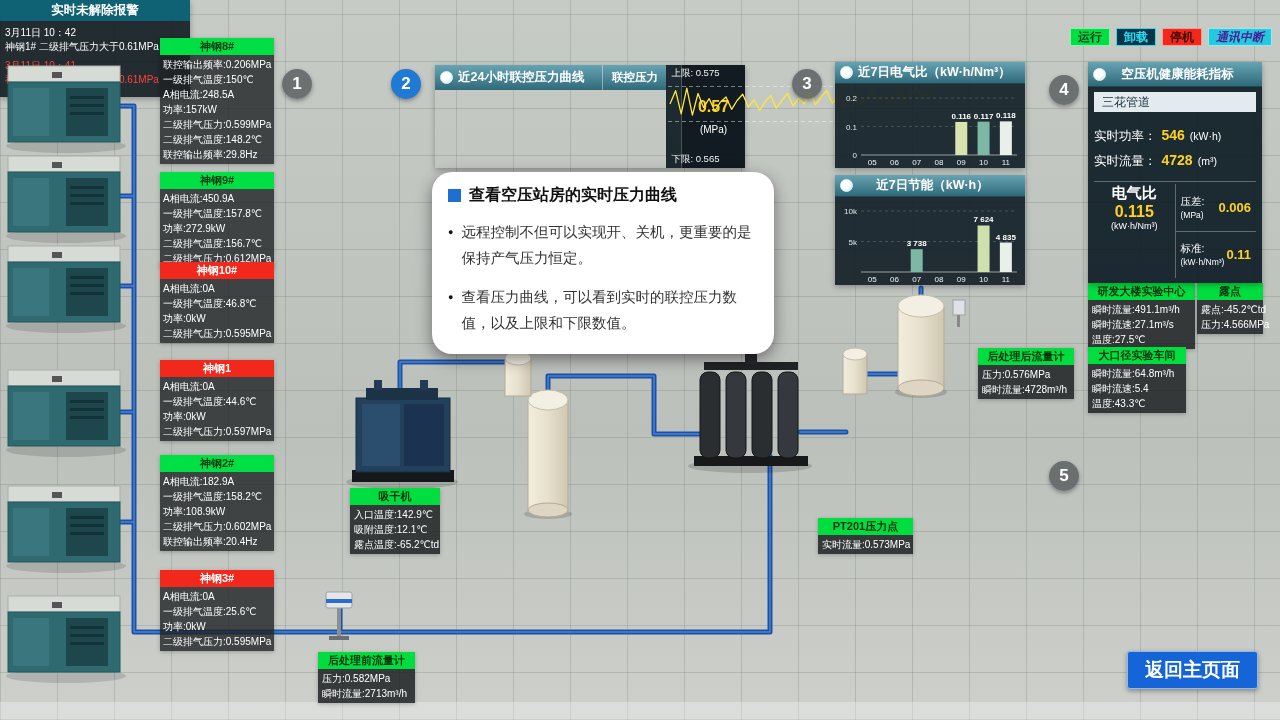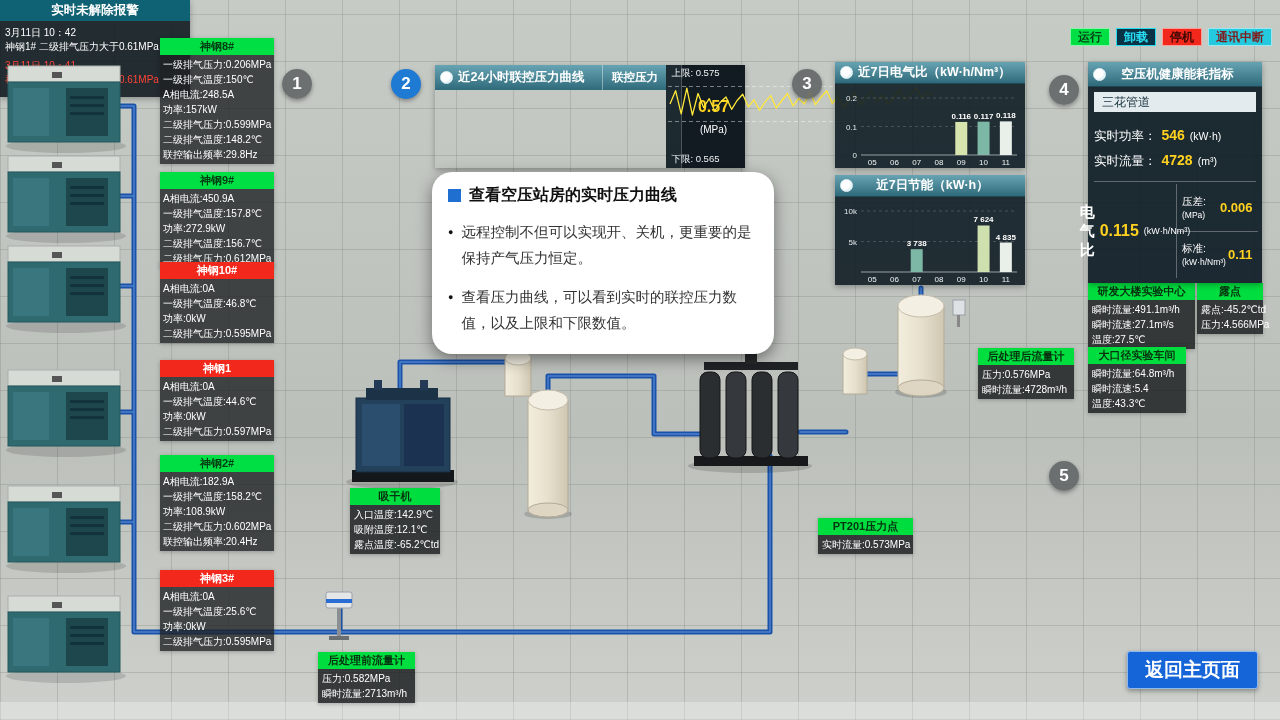--- a/index.html
+++ b/index.html
@@ -50,21 +50,21 @@
 .energy-panel{left:835px;top:175px;height:110px}
 
 .health-panel{left:1088px;top:62px;width:174px;height:221px;background:rgba(10,24,34,.9);display:flex;flex-direction:column}
 .health-panel .p-head{height:25px}
 .health-body{flex:1;padding:5px 6px;display:flex;flex-direction:column}
 .selector{height:20px;background:#e3ebee;color:#15313c;font-size:12px;display:flex;align-items:center;padding:0 8px;margin-bottom:15px;cursor:pointer}
 .h-row{display:flex;align-items:baseline;gap:5px;height:25px;font-size:12.5px;color:#fff;white-space:nowrap}
 .h-row .hv{color:#ffd21f;font-weight:bold;font-size:14px}
 .h-row .hu{font-size:10.5px}
 .h-grid{flex:1;display:flex;border-top:1px solid rgba(255,255,255,.3);margin-top:4px;padding-top:2px}
-.h-left{width:82px;display:flex;flex-direction:row;align-items:center;justify-content:center;gap:5px}
+.h-left{width:82px;display:flex;flex-direction:column;align-items:center;}
 .h-left .hl{color:#fff;font-size:15px;font-weight:bold}
 .h-left .hv{color:#ffd21f;font-size:16px;font-weight:bold}
 .h-left .hu{color:#fff;font-size:9px}
 .h-right{flex:1;border-left:1px solid rgba(255,255,255,.3);display:flex;flex-direction:column}
 .h-cell{flex:1;padding:4px 5px;color:#fff;font-size:10.5px;display:flex;align-items:center;justify-content:space-between}
 .h-cell+.h-cell{border-top:1px solid rgba(255,255,255,.3)}
 .h-cell .stack{display:flex;flex-direction:column;gap:1px}
 .h-cell .hu{font-size:8.5px}
 .h-cell .hv{color:#ffd21f;font-size:13px;font-weight:bold;margin-left:2px}
 
@@ -216,34 +216,34 @@
       <rect x="953" y="300" width="12" height="15" fill="#dfe2e4" stroke="#99a0a6"></rect>
       <rect x="957" y="315" width="3" height="12" fill="#888"></rect>
     </g>
   </svg>
   <div class="floor-strip"></div>
 
   <div class="status-bar" id="status-bar">
       <div class="status-btn" style="background: rgb(0, 224, 69); color: rgb(6, 61, 22);">运行</div>
       <div class="status-btn" style="background: rgb(11, 51, 70); color: rgb(40, 220, 242); border-color: rgb(40, 220, 242);">卸载</div>
       <div class="status-btn" style="background: rgb(243, 40, 28); color: rgb(61, 8, 3);">停机</div>
-      <div class="status-btn" style="background: rgb(37, 201, 221); color: #7f1d1d;">通讯中断</div>
+      <div class="status-btn" style="background: rgb(37, 201, 221); color: #4c1d95; font-style: italic;">通讯中断</div>
     </div>
 
   <div class="step" style="left:282px;top:69px">1</div>
   <div class="step active" style="left:391px;top:69px">2</div>
   <div class="step" style="left:792px;top:69px">3</div>
   <div class="step" style="left:1049px;top:75px">4</div>
   <div class="step" style="left:1049px;top:461px">5</div>
 
   <div id="machine-panels">
       <div class="machine-panel" style="left: 160px; top: 38px;">
         <div class="machine-header hdr-green">神钢8#</div>
         <div class="machine-body">
-          <div class="machine-line">一级排气压力:0.206MPa</div>
+          <div class="machine-line">联控输出频率:0.206MPa</div>
           <div class="machine-line">一级排气温度:150℃</div>
           <div class="machine-line">A相电流:248.5A</div>
           <div class="machine-line">功率:157kW</div>
           <div class="machine-line">二级排气压力:0.599MPa</div>
           <div class="machine-line">二级排气温度:148.2℃</div>
           <div class="machine-line">联控输出频率:29.8Hz</div>
         </div>
       </div>
       <div class="machine-panel" style="left: 160px; top: 172px;">
         <div class="machine-header hdr-green">神钢9#</div>

